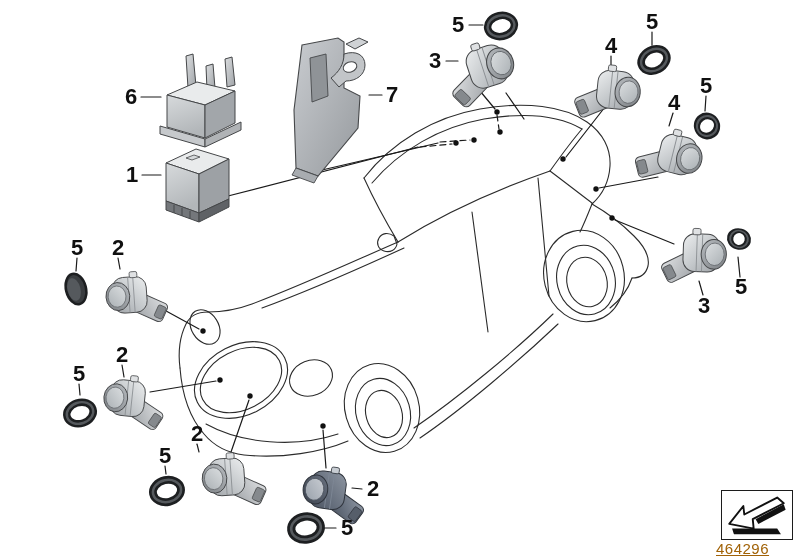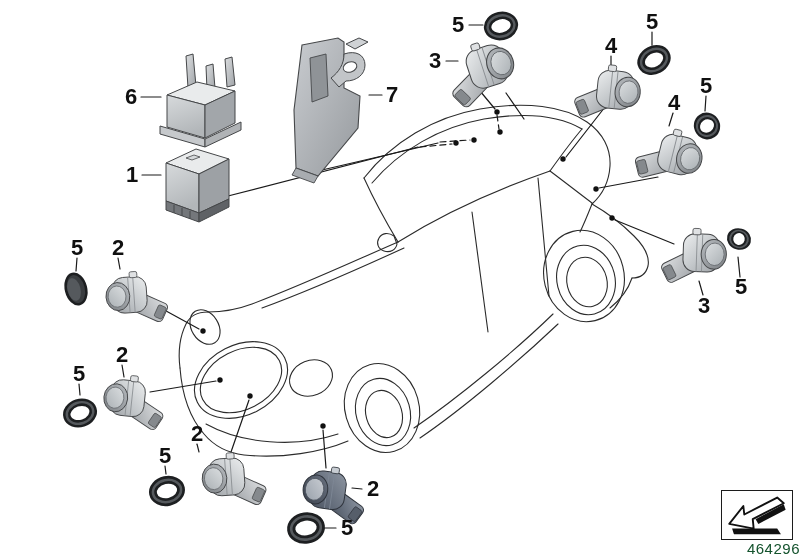--- a/index.html
+++ b/index.html
@@ -8,22 +8,22 @@
     font-family:"Liberation Sans", sans-serif;
   }
   .stage svg{position:absolute;left:0;top:0;}
   .callout{
     position:absolute;transform:translate(-50%,-50%);
     font-family:"Liberation Sans", sans-serif;
     font-weight:700;font-size:22px;color:#101010;line-height:1;
     cursor:pointer;user-select:none;
   }
   .diagram-number{
-    position:absolute;left:716px;top:540px;width:84px;text-align:right;
-    font-size:15px;color:#14532d;letter-spacing:.5px;
+    position:absolute;left:716px;top:540px;width:84px;text-align:left;
+    font-size:15px;color:#a16207;letter-spacing:.5px;text-decoration:underline;
   }
   .nav-arrow-box{
     position:absolute;left:721px;top:490px;width:72px;height:50px;
     background:#ffffff;border:1.6px solid #1c1c1c;box-sizing:border-box;cursor:pointer;
   }
 </style>
 </head>
 <body>
 
 <div class="stage">

